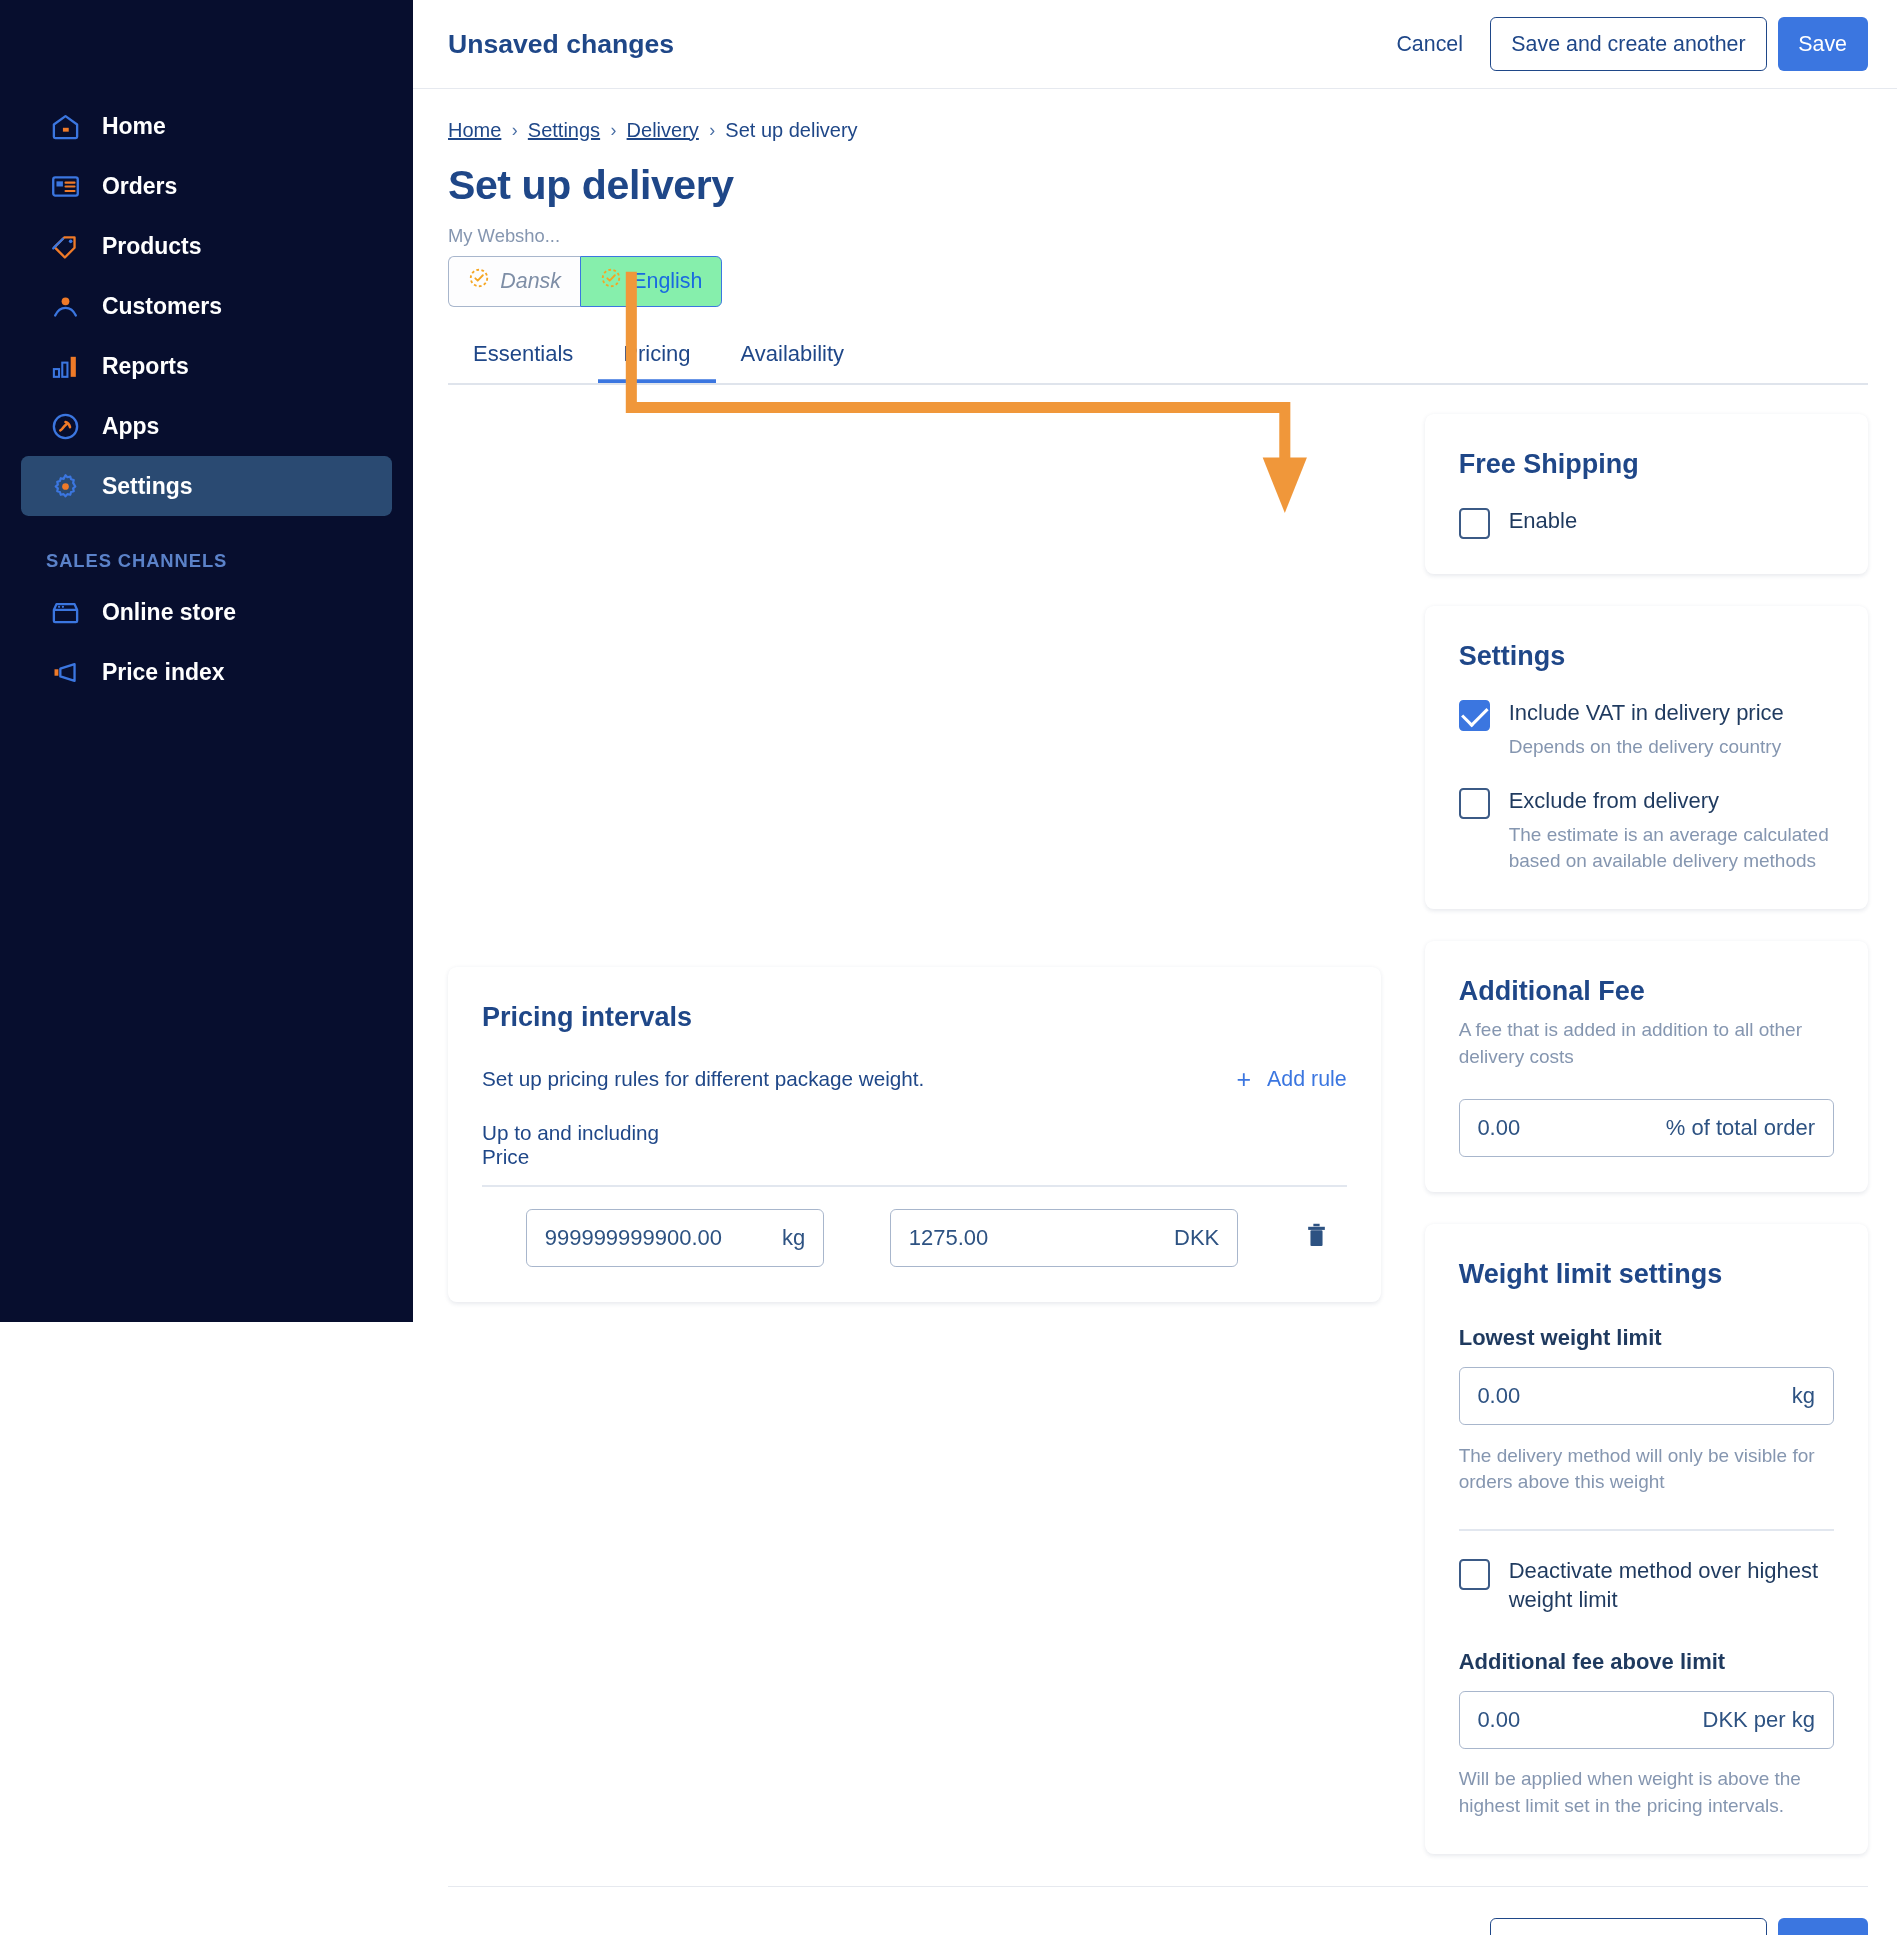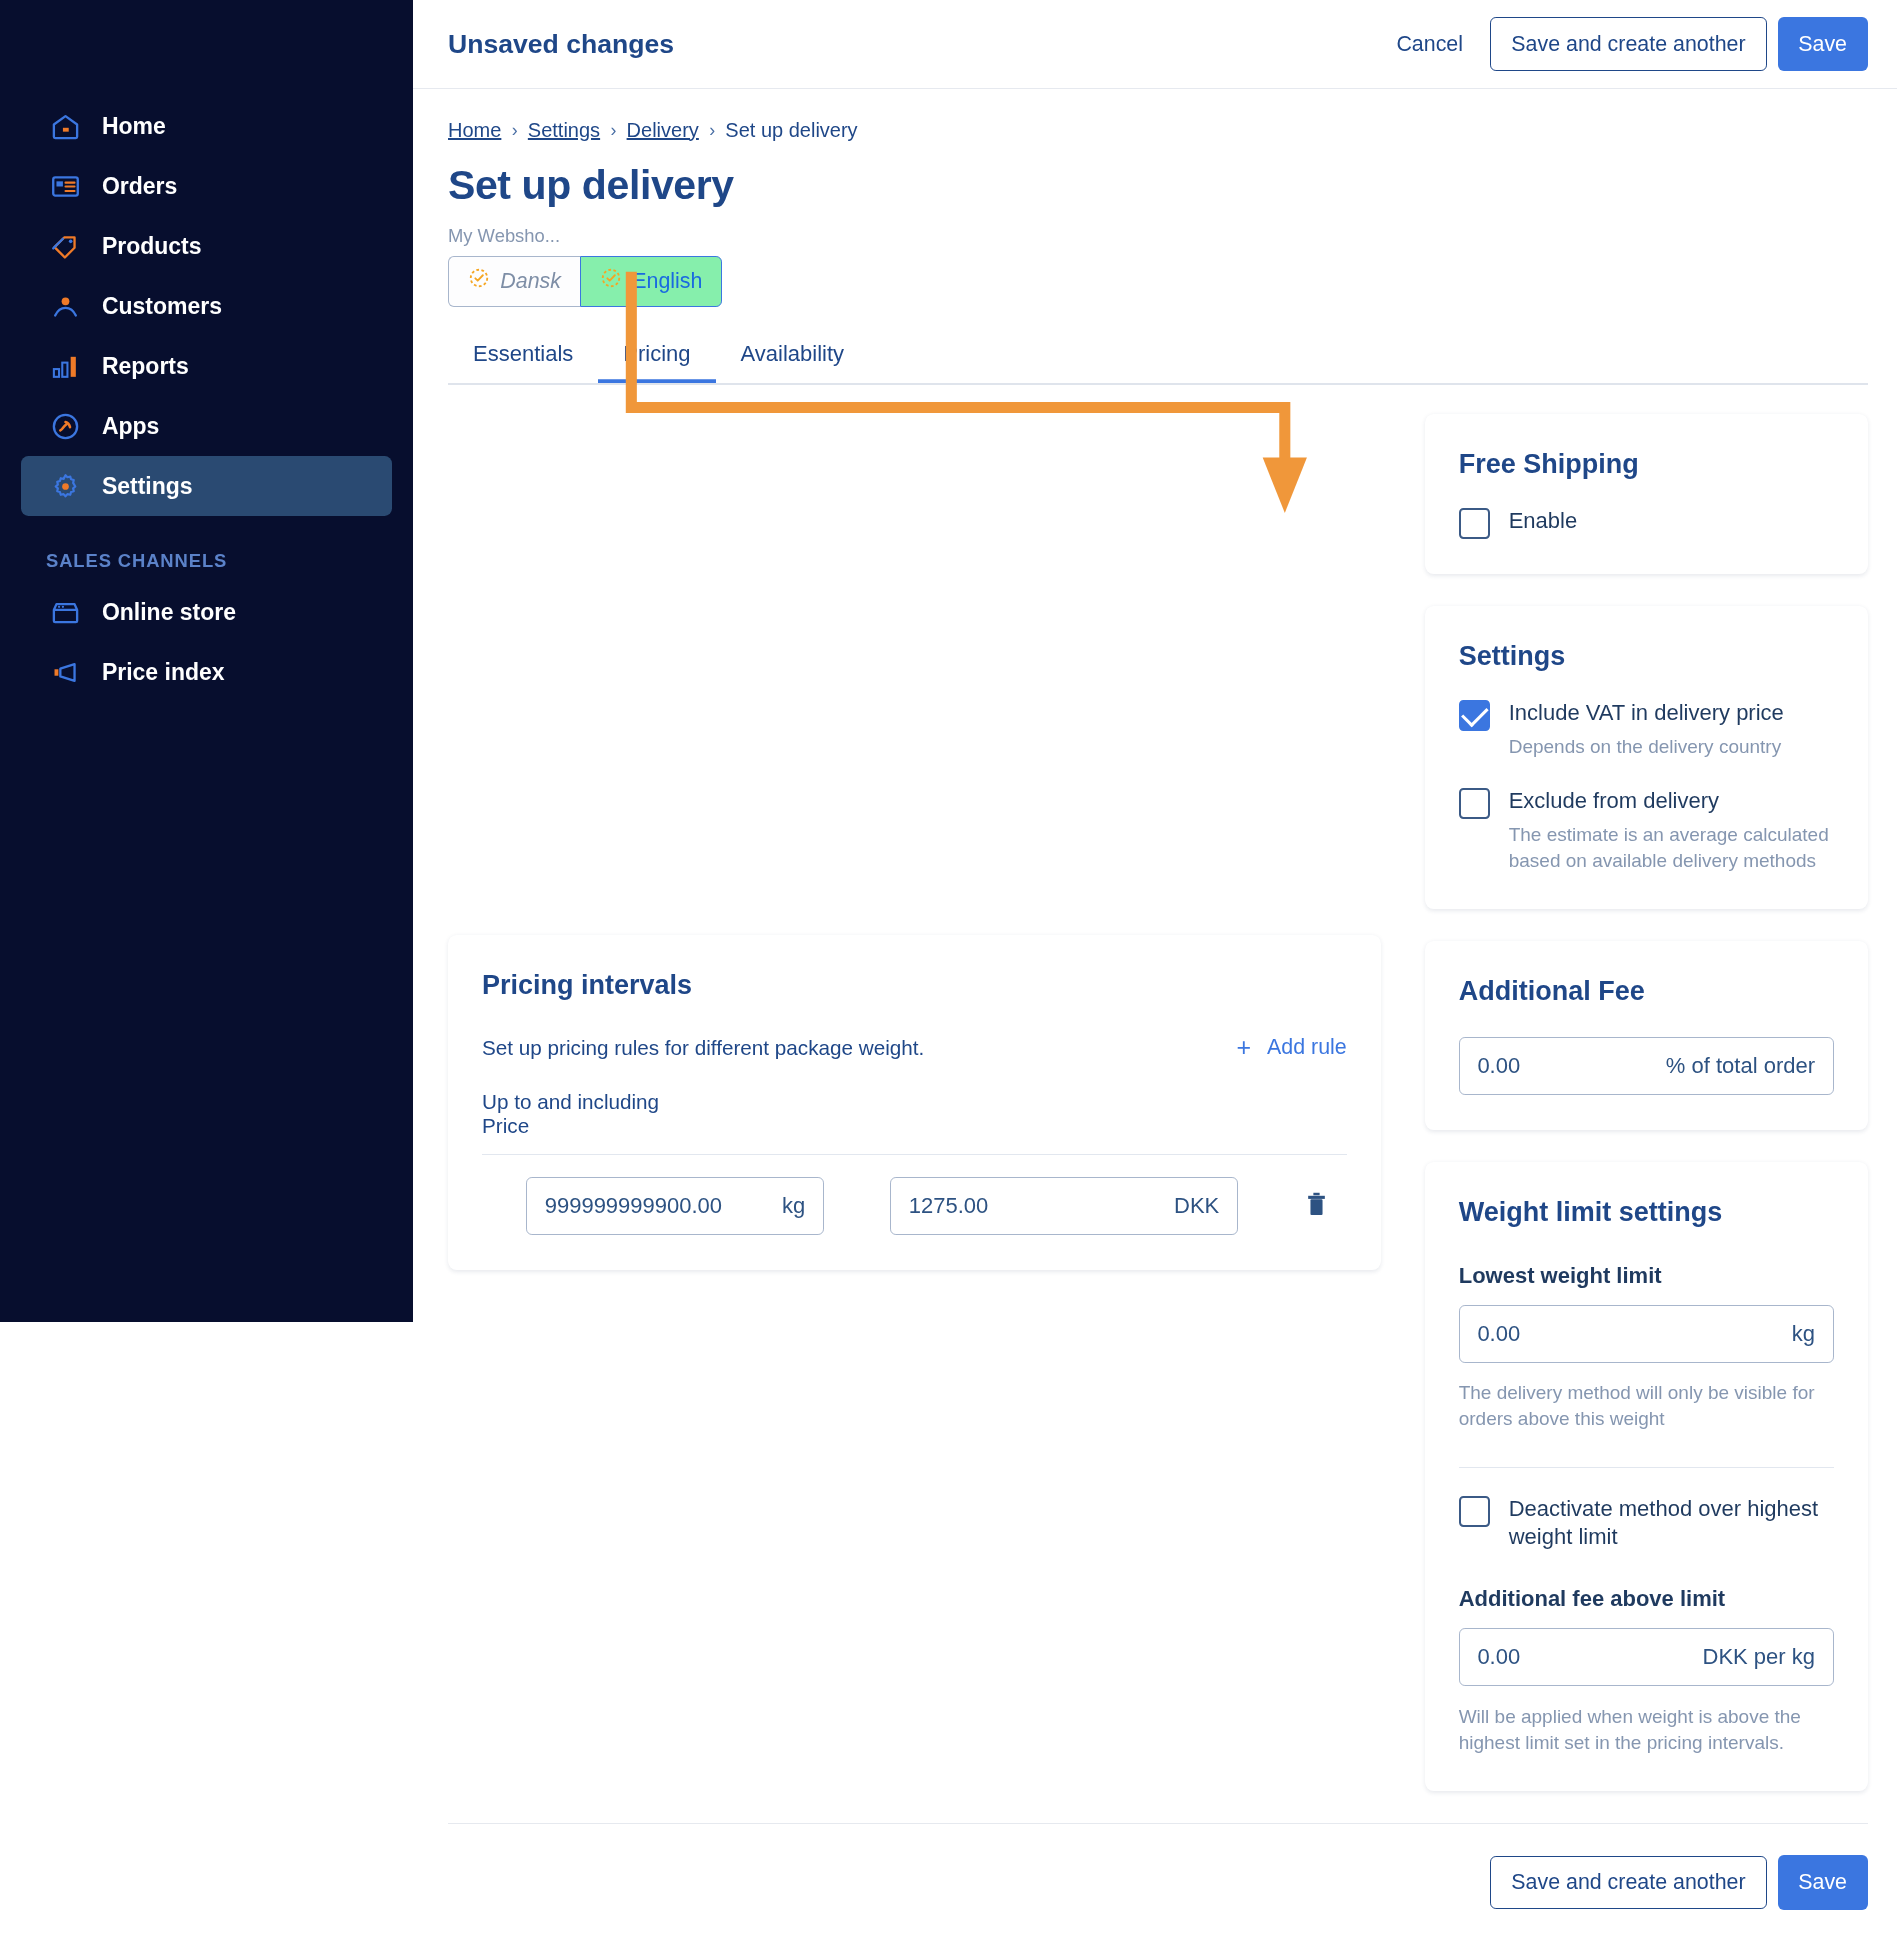--- a/index.html
+++ b/index.html
@@ -415,20 +415,21 @@
               <span class="checkbox"></span>
               <div>
                 <div class="check-label">Exclude from delivery</div>
                 <div class="check-sub">The estimate is an average calculated based on available delivery methods</div>
               </div>
             </div>
           </div>
 
           <div class="card">
             <div class="card-title">Additional Fee</div>
+            <div class="card-sub">A fee that is added in addition to all other delivery costs</div>
             <div class="input-box full-input" style="margin-top:29.5px;">
               <span>0.00</span>
               <span class="unit">% of total order</span>
             </div>
           </div>
 
           <div class="card">
             <div class="card-title">Weight limit settings</div>
 
             <div class="field-label">Lowest weight limit</div>

